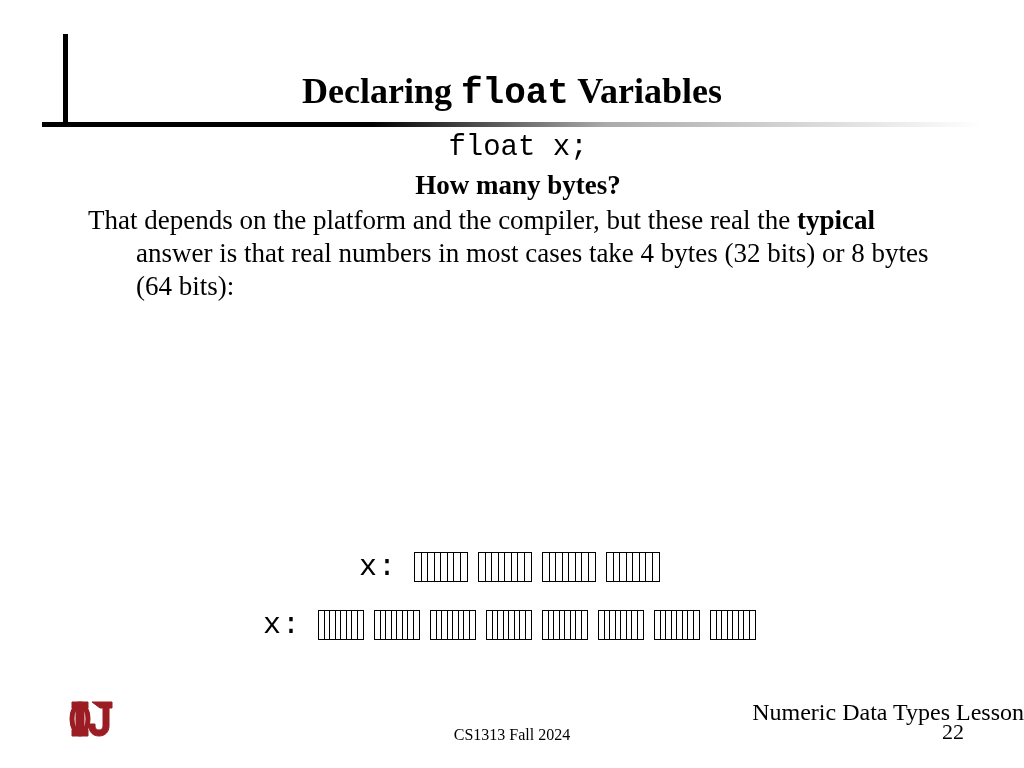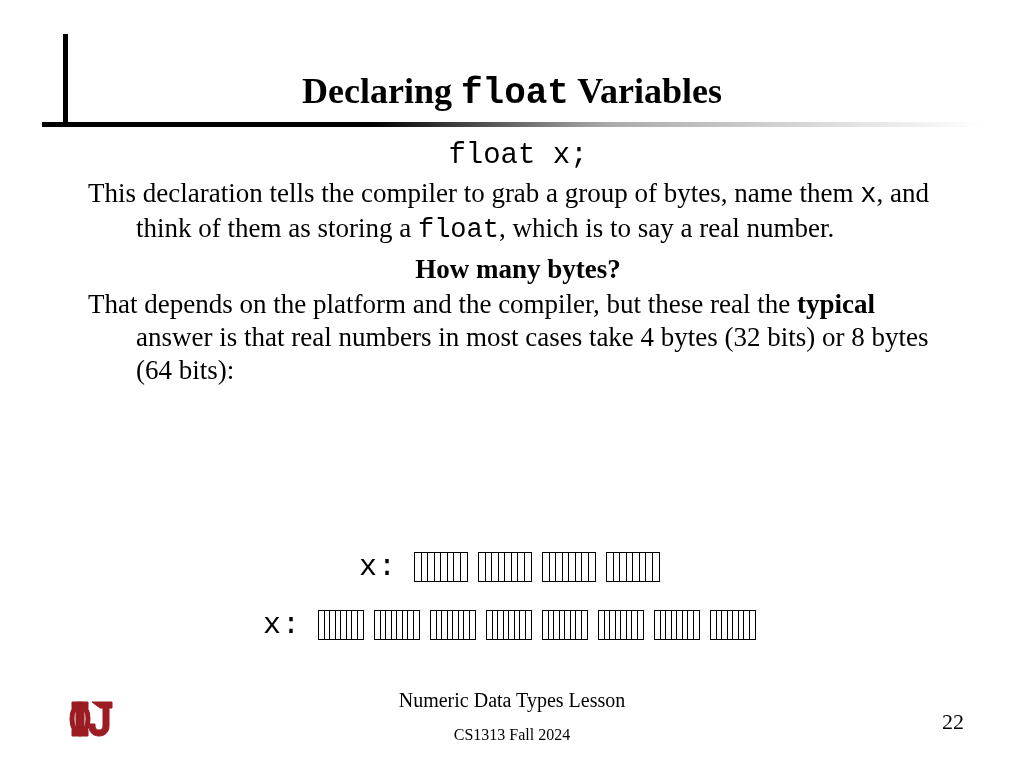--- a/index.html
+++ b/index.html
@@ -44,21 +44,21 @@
     position: absolute;
     left: 42px;
     top: 122px;
     width: 940px;
     height: 5px;
     background: linear-gradient(to right, #000 0%, #000 35%, #aaa 60%, #fff 100%);
   }
   .content {
     position: absolute;
     left: 88px;
-    top: 138px;
+    top: 130px;
     width: 860px;
     font-size: 27px;
     line-height: 1.22;
   }
   .content .center-code {
     text-align: center;
     font-family: "Courier New", Courier, monospace;
     font-size: 29px;
     margin-bottom: 4px;
   }
@@ -113,27 +113,27 @@
     border-right: none;
   }
   .byte2 .bit { width: 5.5px; }
   .footer {
     position: absolute;
     bottom: 24px;
     left: 0;
     width: 1024px;
   }
   .footer .lesson {
-    text-align: center;
-    font-size: 20px;
+    text-align: right;
+    font-size: 24px;
   }
   .footer .course {
     text-align: center;
     font-size: 16px;
-    margin-top: 14px;
+    margin-top: 0;
   }
   .footer .pagenum {
     position: absolute;
     right: 60px;
     top: 20px;
     font-size: 22px;
   }
   .logo {
     position: absolute;
     left: 66px;
@@ -150,23 +150,20 @@
 
   <div class="title">
     <span>Declaring </span><span class="mono">float</span><span> Variables</span>
   </div>
 
   <div class="hrule"></div>
 
   <div class="content">
     <div class="center-code">float x;</div>
 
-    <p class="para">
-      <span>This declaration tells the compiler to grab a group of bytes, name them  </span><span class="mono">x</span><span>, and think of them as storing a  </span><span class="mono">float</span><span>, which is to say a real number.</span>
-    </p>
 
     <div class="subhead">How many bytes?</div>
 
     <p class="para">
       <span>That depends on the platform and the compiler, but these real the </span><span class="typical">typical</span><span> answer is that real numbers in most cases take 4 bytes (32 bits) or 8 bytes (64 bits):</span>
     </p>
   </div>
 
   <div class="byte-rows">
     <div class="byte-row">

